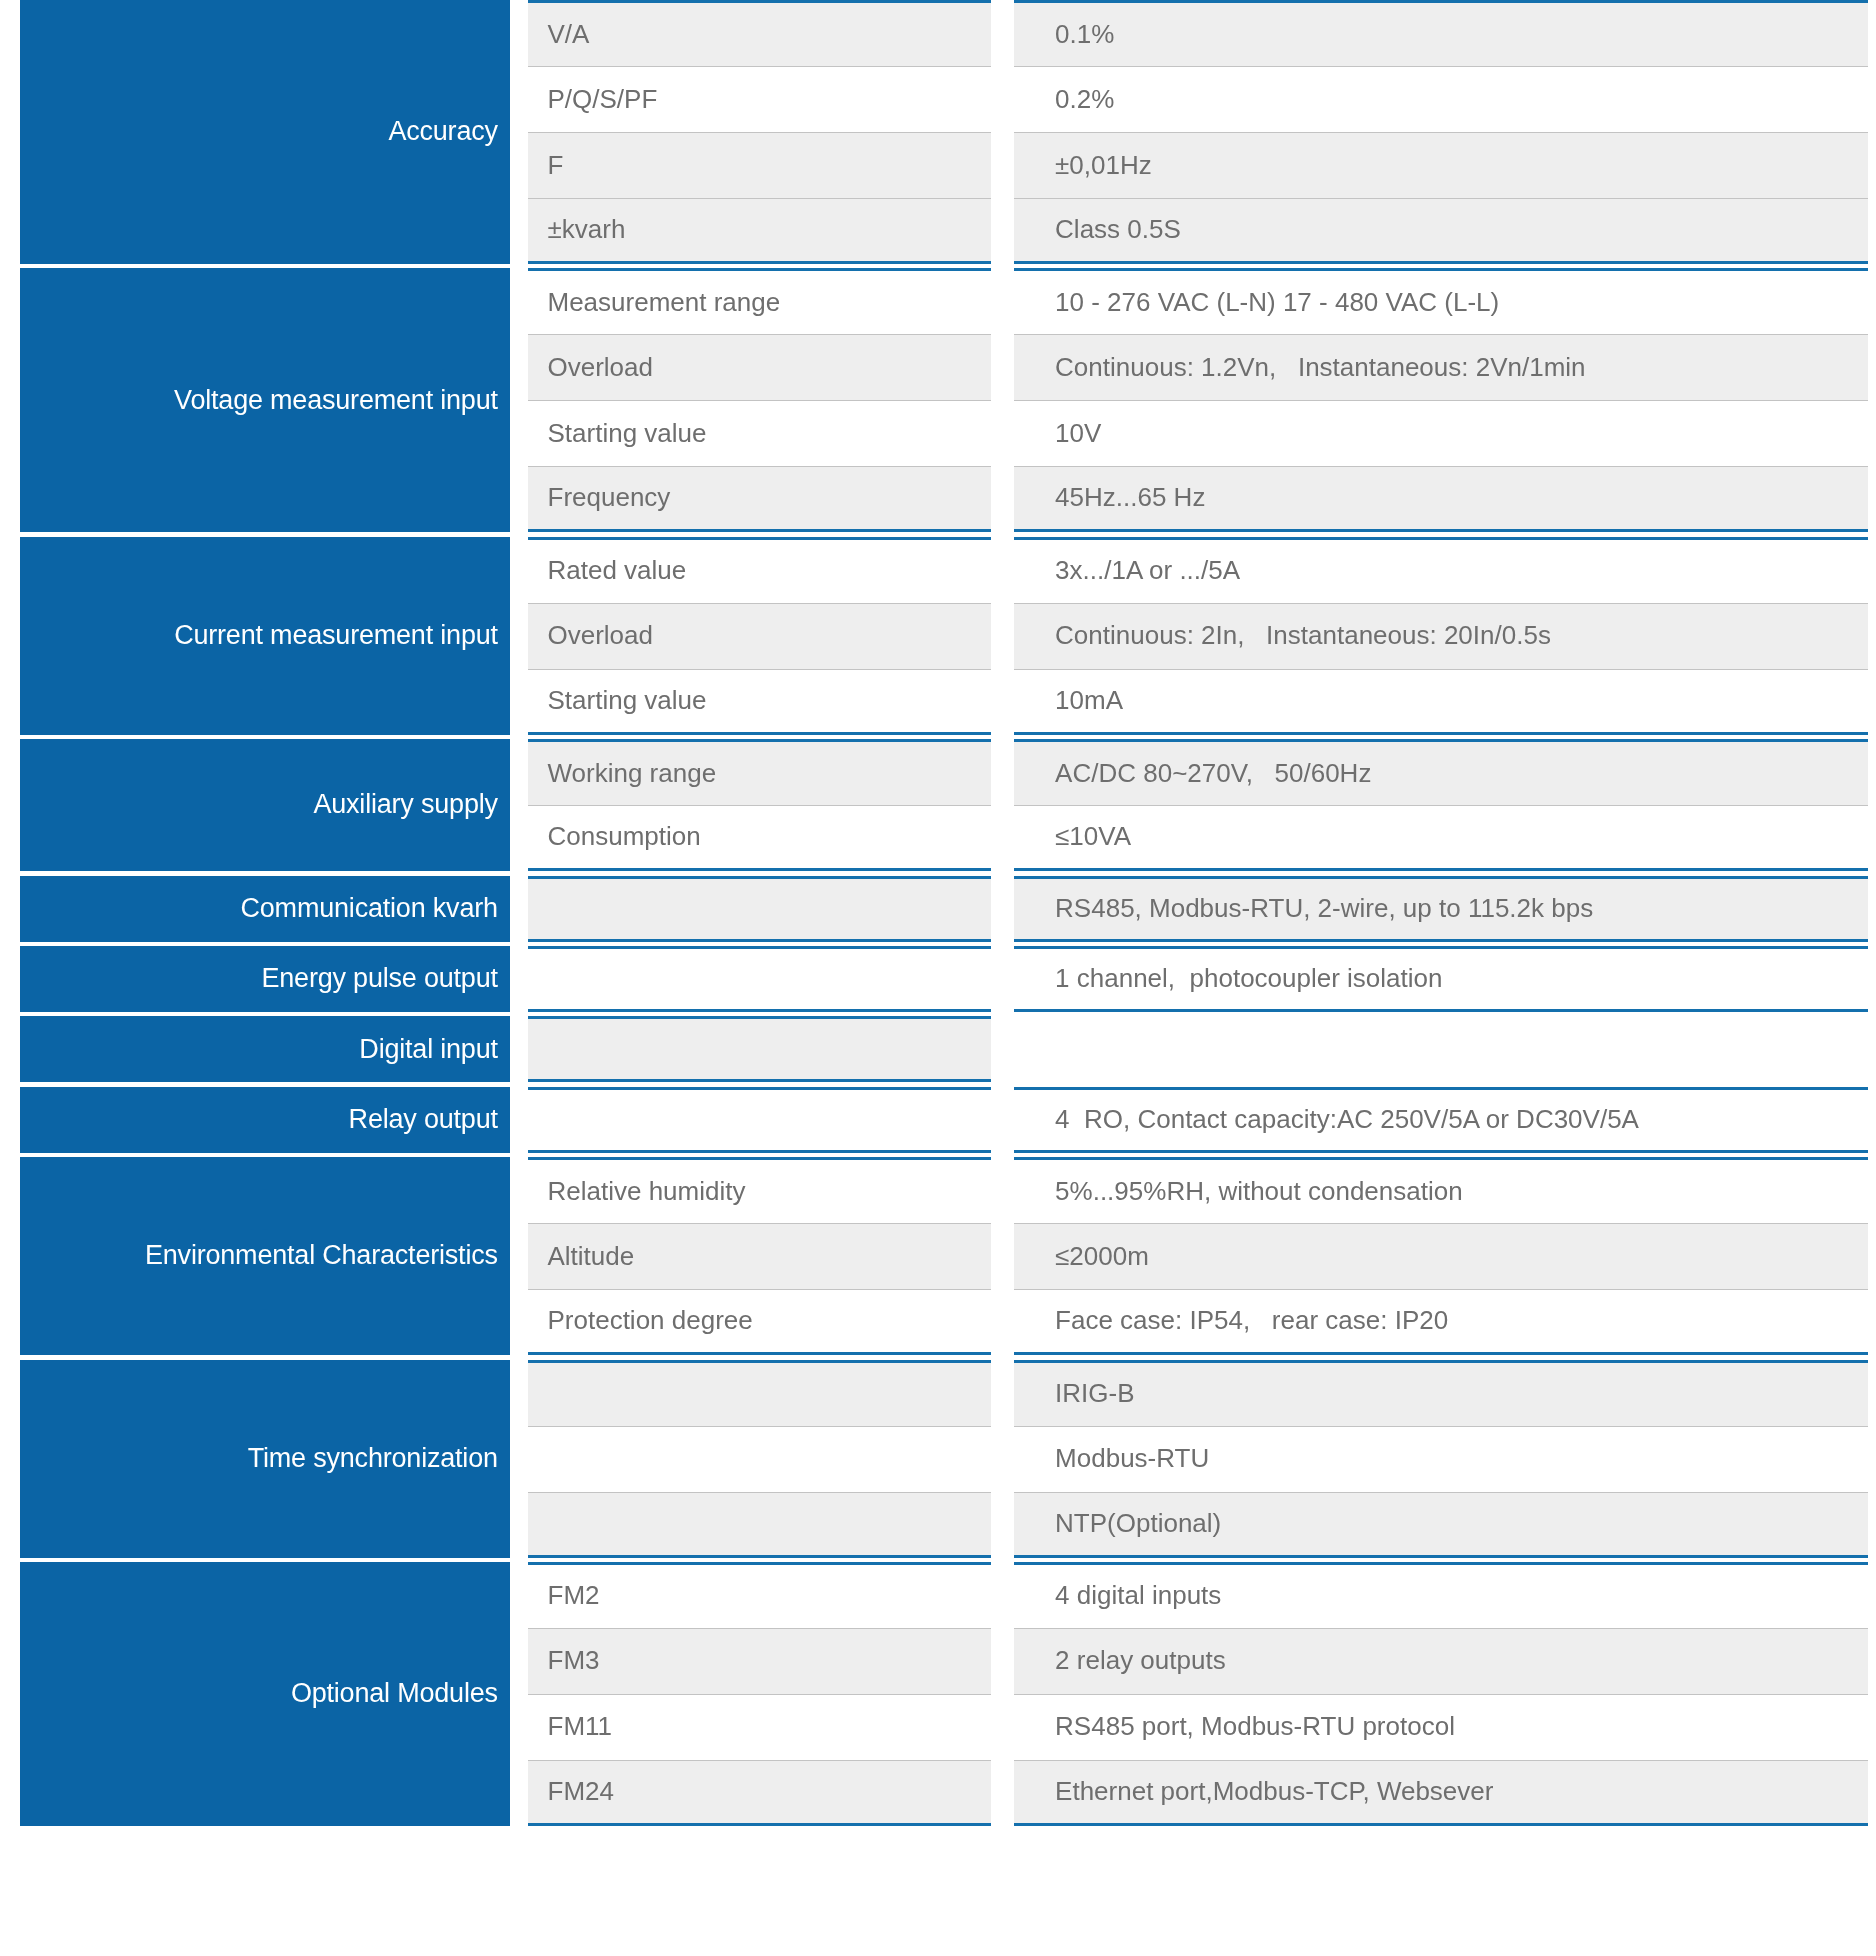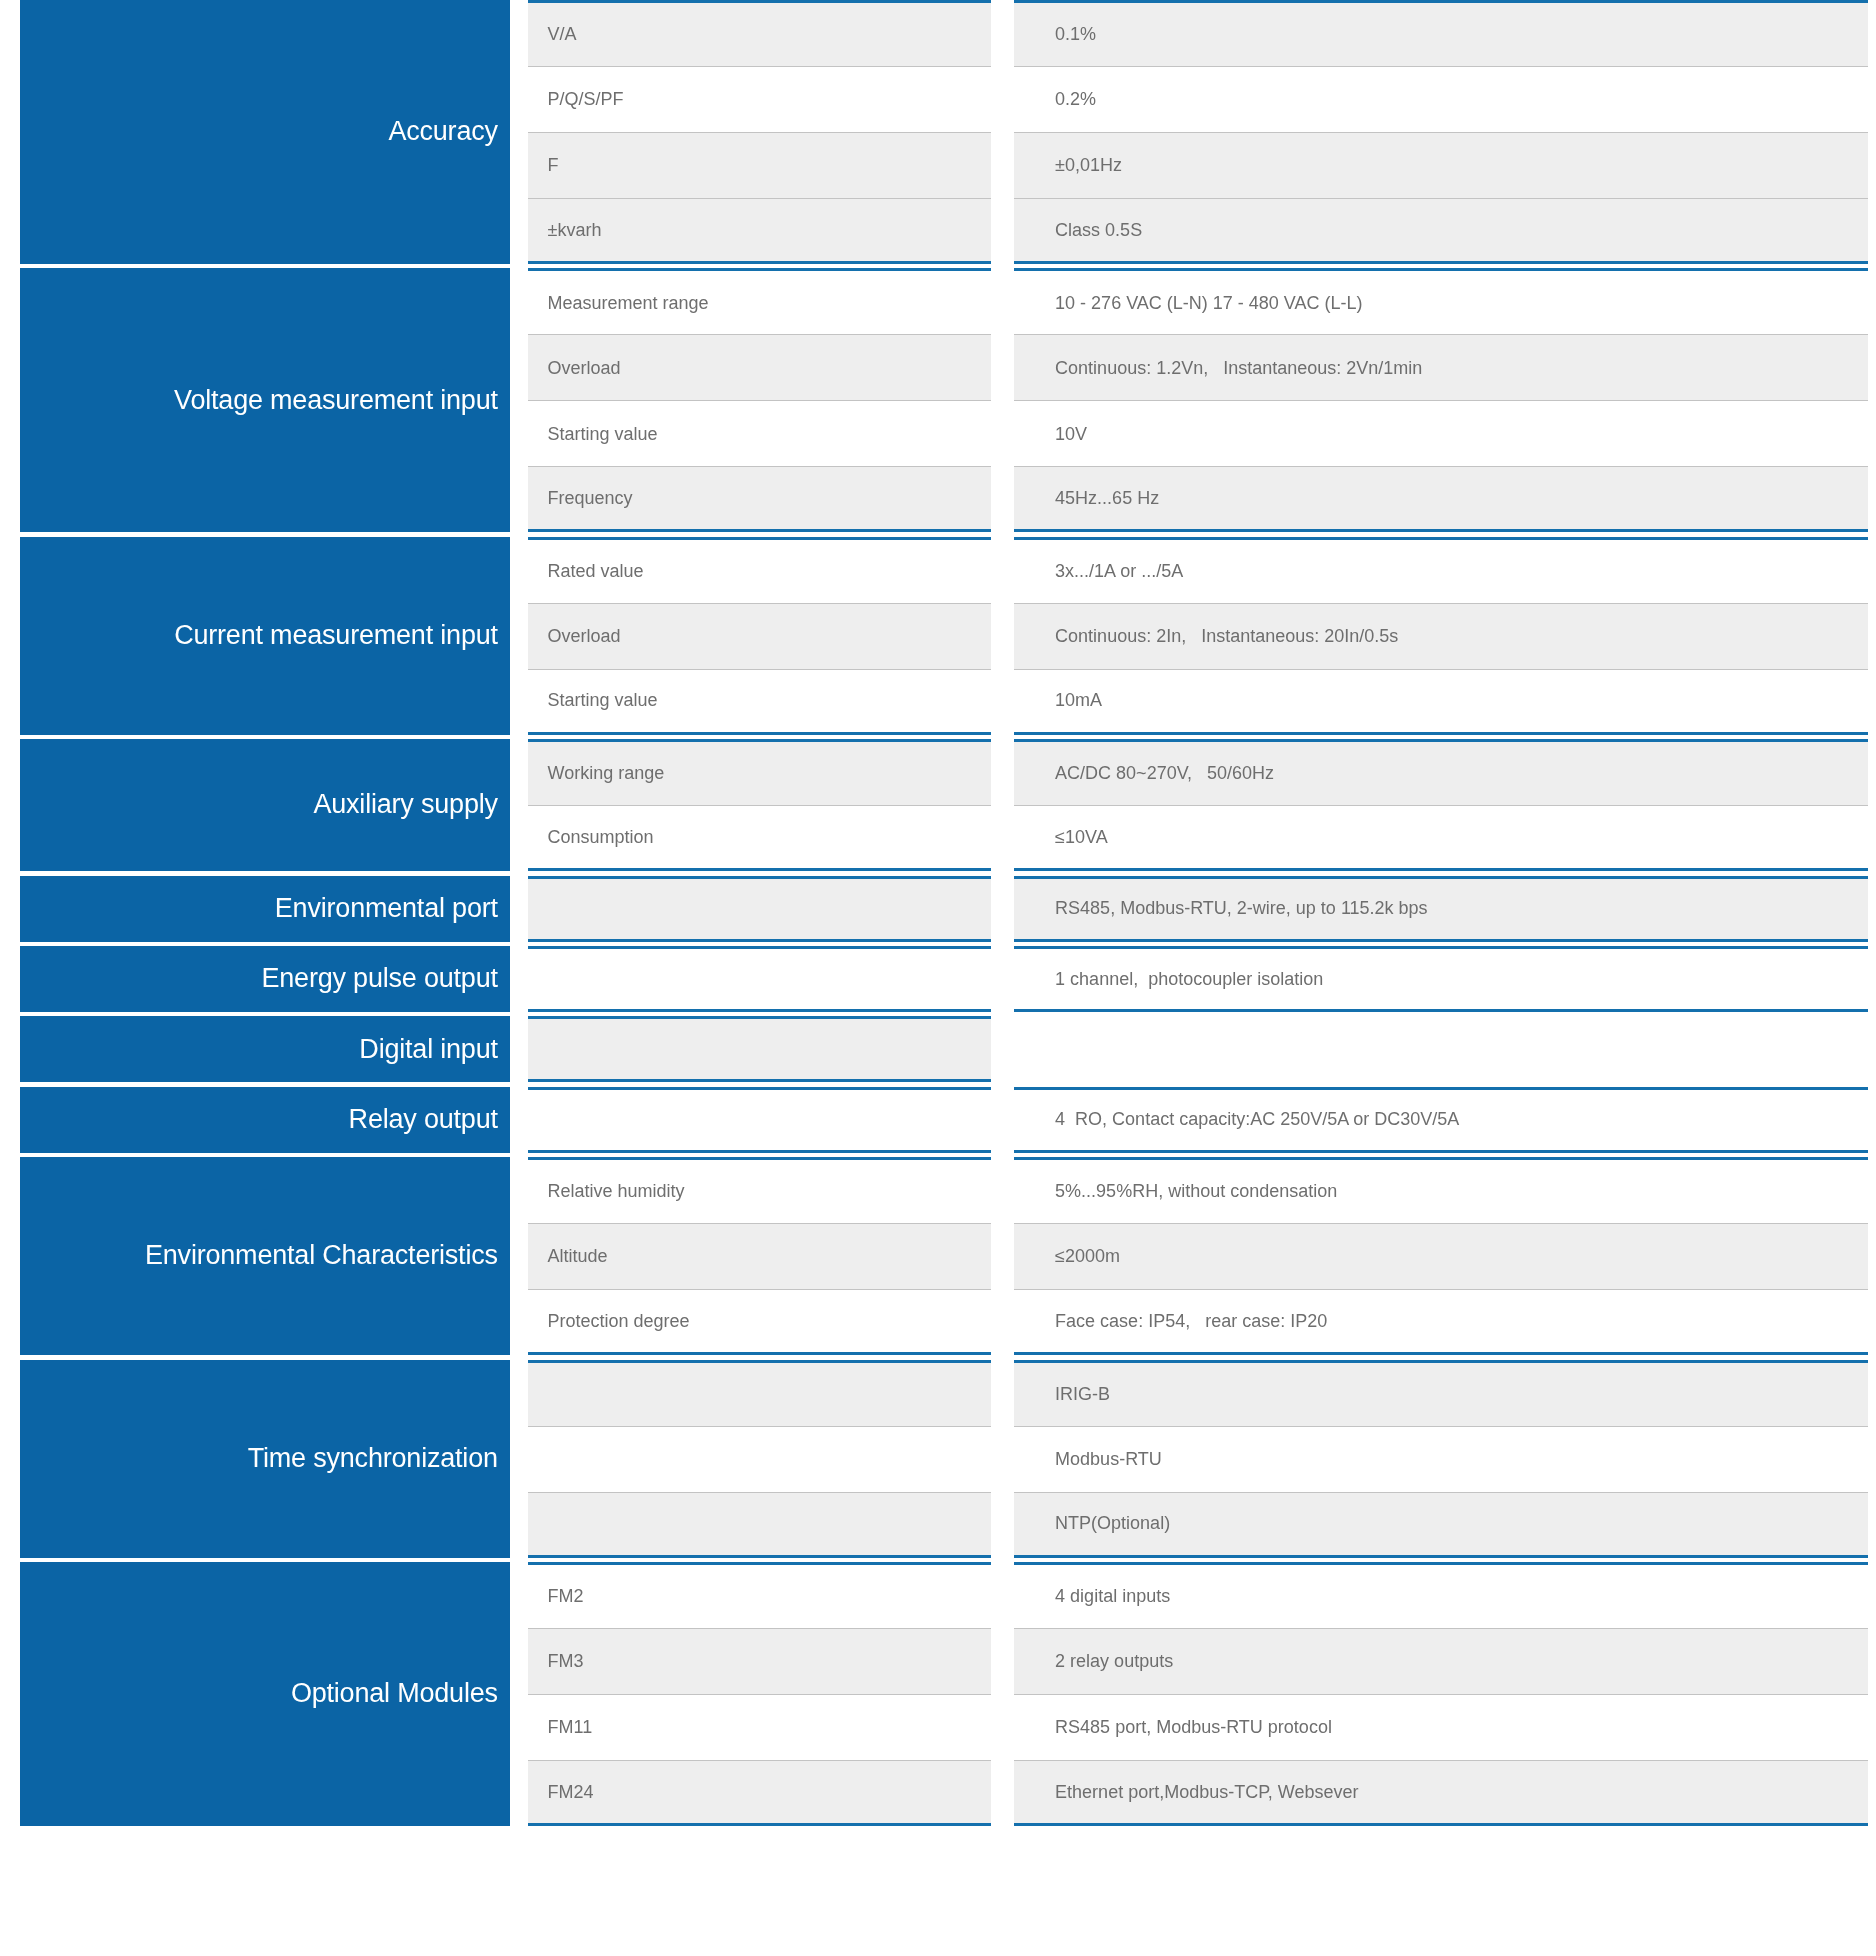--- a/index.html
+++ b/index.html
@@ -53,21 +53,21 @@
   .spec-row {
     display: flex;
     height: 66px;
     align-items: stretch;
   }
 
   .param-cell,
   .value-cell {
     display: flex;
     align-items: center;
-    font-size: 18px;
+    font-size: 26px;
     color: #6e6e6e;
     line-height: 1.15;
     white-space: nowrap;
     overflow: hidden;
   }
 
   .param-cell {
     flex: 0 0 463px;
     margin-left: 17.5px;
     margin-right: 23.6px;
@@ -172,21 +172,21 @@
           <div class="param-cell">Working range</div>
           <div class="value-cell">AC/DC 80~270V,&nbsp;&nbsp; 50/60Hz</div>
         </div>
         <div class="spec-row">
           <div class="param-cell">Consumption</div>
           <div class="value-cell">≤10VA</div>
         </div>
       </div>
     </div>
     <div class="spec-section">
-      <div class="cat-cell">Environmental port</div>
+      <div class="cat-cell">Communication kvarh</div>
       <div class="rows-wrap">
         <div class="spec-row shaded noparam">
           <div class="param-cell"></div>
           <div class="value-cell">RS485, Modbus-RTU, 2-wire, up to 115.2k bps</div>
         </div>
       </div>
     </div>
     <div class="spec-section">
       <div class="cat-cell">Energy pulse output</div>
       <div class="rows-wrap">

